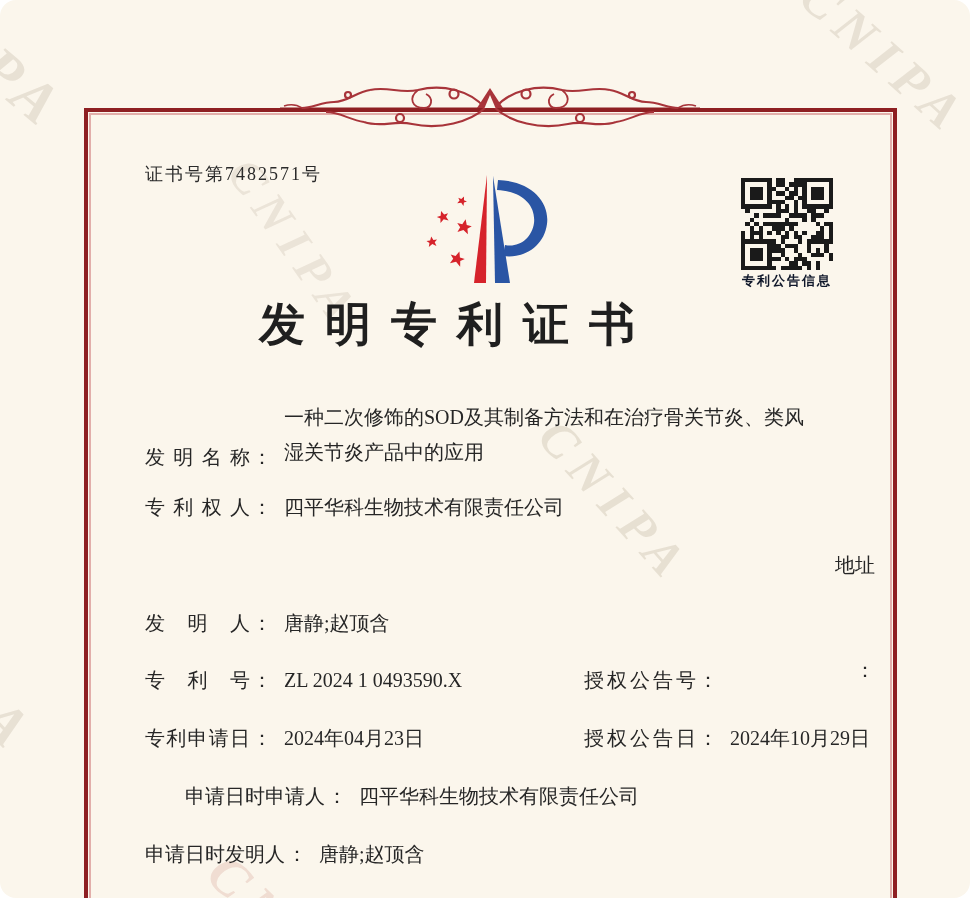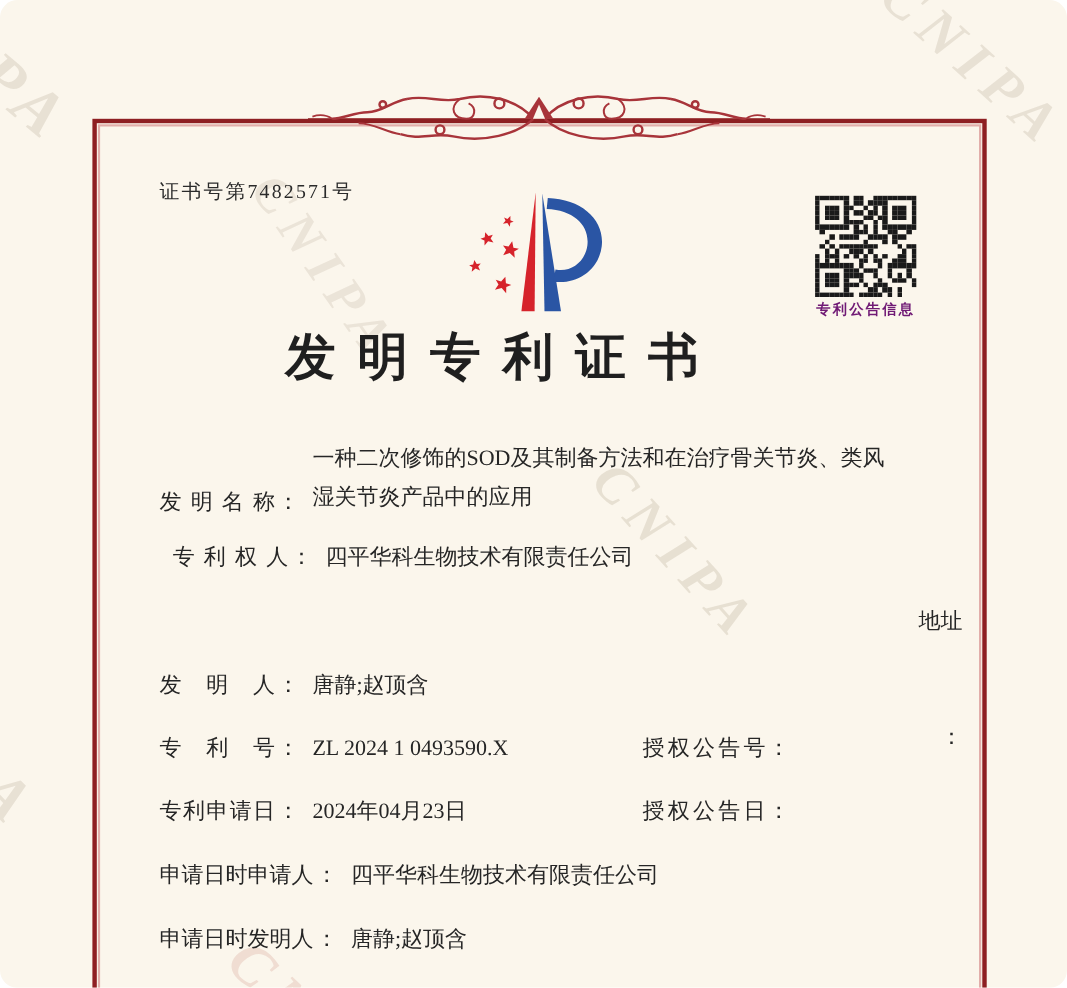--- a/index.html
+++ b/index.html
@@ -36,44 +36,44 @@
   
   .logo{position:absolute; left:420px; top:163px; width:140px; height:126px;}
   
   .qr{
     position:absolute; left:741px; top:178px;
     display:grid; grid-template-columns:repeat(21,4.4px); grid-auto-rows:4.4px;
   }
   .qm{background:#1a1a1a;}
   .qr-caption{
     position:absolute; left:712px; top:272px; width:150px; text-align:center;
-    font-size:13px; font-weight:bold; letter-spacing:2px; color:#701a75;
+    font-size:13px; font-weight:bold; letter-spacing:2px; color:#0f172a;
   }
   
   .title{
     position:absolute; left:84px; top:294px; width:726px; margin:0;
     text-align:center; font-size:46px; font-weight:bold; letter-spacing:20px;
     text-indent:20px; color:#1f1f1f;
   }
   
   .row{position:absolute; left:145px; width:730px; display:flex; align-items:flex-end; font-size:20px; line-height:1.3;}
   .lbl{flex:0 0 105px; text-align-last:justify; text-justify:inter-character;}
   .lbl-wide{flex:0 0 auto;}
   .colon{margin-left:2px;}
   .val{margin-left:12px;}
   .val-lines span{display:block; line-height:1.75;}
   .grp2{position:absolute; left:395px; top:0; display:flex; align-items:flex-start;margin-left:44px;}
   .lbl-r{flex:0 0 112px; text-align-last:justify; text-justify:inter-character;}
   .r-name{top:400px;}
-  .r-patentee{top:494px;margin-left:12px;}
+  .r-patentee{top:494px;}
   .r-address{top:552px;flex-direction:column;}
   .r-inventor{top:610px;}
   .r-patentno{top:667px;}
   .r-dates{top:725px;}
-  .r-applicant0{top:783px;}
+  .r-applicant0{top:783px;margin-left:40px;}
   .r-inventor0{top:841px;}
 </style>
 </head>
 <body>
 
 <div class="page">
 
   <div class="wm wm1">CNIPA</div>
   <div class="wm wm2">CNIPA</div>
   <div class="wm wm3">CNIPA</div>
@@ -604,20 +604,21 @@
     </span>
   </div>
 
   <div class="row r-dates">
     <span class="lbl">专利申请日</span>
       <span class="colon">：</span>
     <span class="val">2024年04月23日</span>
     <span class="grp2">
       <span class="lbl-r">授权公告日</span>
         <span class="colon">：</span>
+      <span class="val">2024年10月29日</span>
     </span>
   </div>
 
   <div class="row r-applicant0">
     <span class="lbl-wide">申请日时申请人</span>
       <span class="colon">：</span>
     <span class="val">四平华科生物技术有限责任公司</span>
   </div>
 
   <div class="row r-inventor0">

